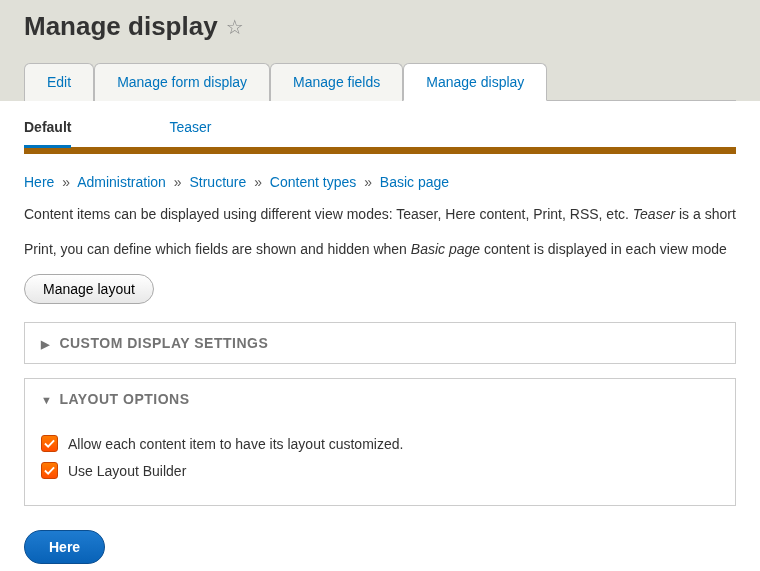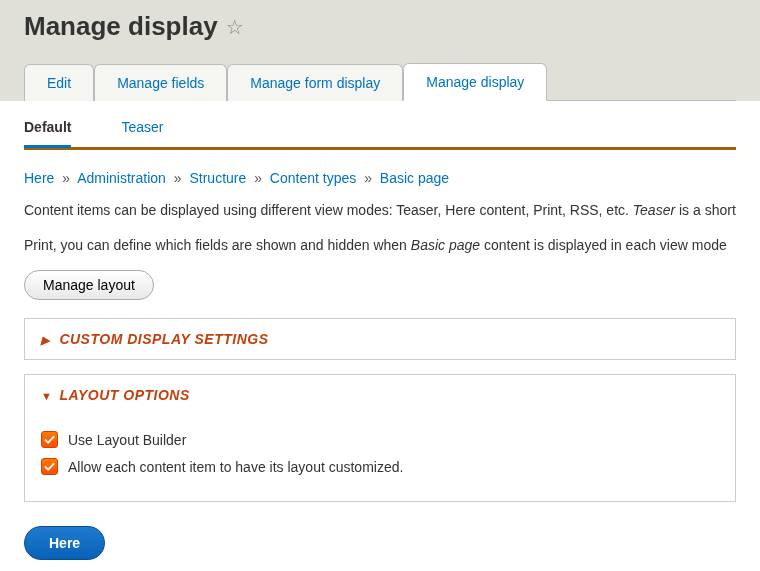--- a/index.html
+++ b/index.html
@@ -3,21 +3,21 @@
 <meta charset="utf-8">
 <style>
 * { box-sizing: border-box; margin: 0; padding: 0; }
 body { font-family: "Lucida Grande", Verdana, sans-serif; font-size: 14px; color: #333; background: #fff; }
 
 .top-header { background: #e0e0d8; padding: 11px 24px 0 24px; }
 .page-title-row { display: flex; align-items: center; gap: 8px; margin-bottom: 20px; }
 .page-title { font-size: 26px; font-weight: bold; color: #333; }
 .star-icon { color: #888; font-size: 20px; cursor: pointer; }
 
-.primary-tabs { display: flex; border-bottom: 1px solid #bbb; align-items: center; }
+.primary-tabs { display: flex; border-bottom: 1px solid #bbb; }
 .primary-tabs .tab {
   padding: 10px 22px;
   border: 1px solid #bbb;
   border-bottom: none;
   background: #f5f5f2;
   color: #0074bd;
   cursor: pointer;
   margin-right: 0;
   border-radius: 6px 6px 0 0;
   font-size: 14px;
@@ -26,21 +26,21 @@
 }
 .primary-tabs .tab.active {
   background: #fff;
   color: #0074bd;
   border-bottom: 1px solid #fff;
   font-weight: normal;
 }
 
 .main-content { background: #fff; padding: 0 24px 24px 24px; }
 
-.secondary-tabs { display: flex; border-bottom: 3px solid #a16207; padding-top: 18px; margin-bottom: 20px; }
+.secondary-tabs { display: flex; border-bottom: 7px solid #a16207; padding-top: 18px; margin-bottom: 20px; gap: 48px; }
 .secondary-tabs .stab {
   padding: 0 0 10px 0;
   margin-right: 50px;
   color: #0074bd;
   cursor: pointer;
   font-size: 14px;
 }
 .secondary-tabs .stab.active {
   color: #333;
   font-weight: bold;
@@ -67,26 +67,25 @@
   cursor: pointer;
   margin-bottom: 18px;
 }
 
 .details-box {
   border: 1px solid #ccc;
   margin-bottom: 14px;
 }
 .details-summary {
   padding: 12px 16px;
-  color: #c2410c;
+  color: #737373;
   font-weight: bold;
   font-size: 14px;
   cursor: pointer;
   letter-spacing: 0.5px;
-  font-style: italic;
 }
 .details-summary .marker { display: inline-block; width: 14px; font-size: 11px; }
 .details-body { padding: 6px 16px 16px 16px; }
 
 .checkbox-row { display: flex; align-items: center; gap: 10px; margin: 10px 0; }
 .cb {
   width: 17px; height: 17px;
   background: linear-gradient(#ff7a00, #ff4d00);
   border: 1px solid #cc4400;
   border-radius: 3px;
@@ -114,22 +113,22 @@
 </head>
 <body>
 
 <div class="top-header">
   <div class="page-title-row">
     <h1 class="page-title">Manage display</h1>
     <span class="star-icon">☆</span>
   </div>
   <div class="primary-tabs">
     <div class="tab">Edit</div>
+    <div class="tab">Manage form display</div>
     <div class="tab">Manage fields</div>
-    <div class="tab">Manage form display</div>
     <div class="tab active">Manage display</div>
   </div>
 </div>
 
 <div class="main-content">
   <div class="secondary-tabs">
     <div class="stab active">Default</div>
     <div class="stab">Teaser</div>
   </div>
 
@@ -166,27 +165,27 @@
       <span class="marker">▼</span>
       <span>LAYOUT OPTIONS</span>
     </div>
     <div class="details-body">
       <div class="checkbox-row">
         <span class="cb">
           <svg viewBox="0 0 12 12">
               <path d="M1 6 L4.5 9.5 L11 2.5" stroke="#fff" stroke-width="2" fill="none"></path>
             </svg>
         </span>
-        <span class="cb-label">Use Layout Builder</span>
+        <span class="cb-label">Allow each content item to have its layout customized.</span>
       </div>
       <div class="checkbox-row">
         <span class="cb">
           <svg viewBox="0 0 12 12">
               <path d="M1 6 L4.5 9.5 L11 2.5" stroke="#fff" stroke-width="2" fill="none"></path>
             </svg>
         </span>
-        <span class="cb-label">Allow each content item to have its layout customized.</span>
+        <span class="cb-label">Use Layout Builder</span>
       </div>
     </div>
   </div>
 
   <button class="save-btn">Here</button>
 </div>
 
 </body></html>

